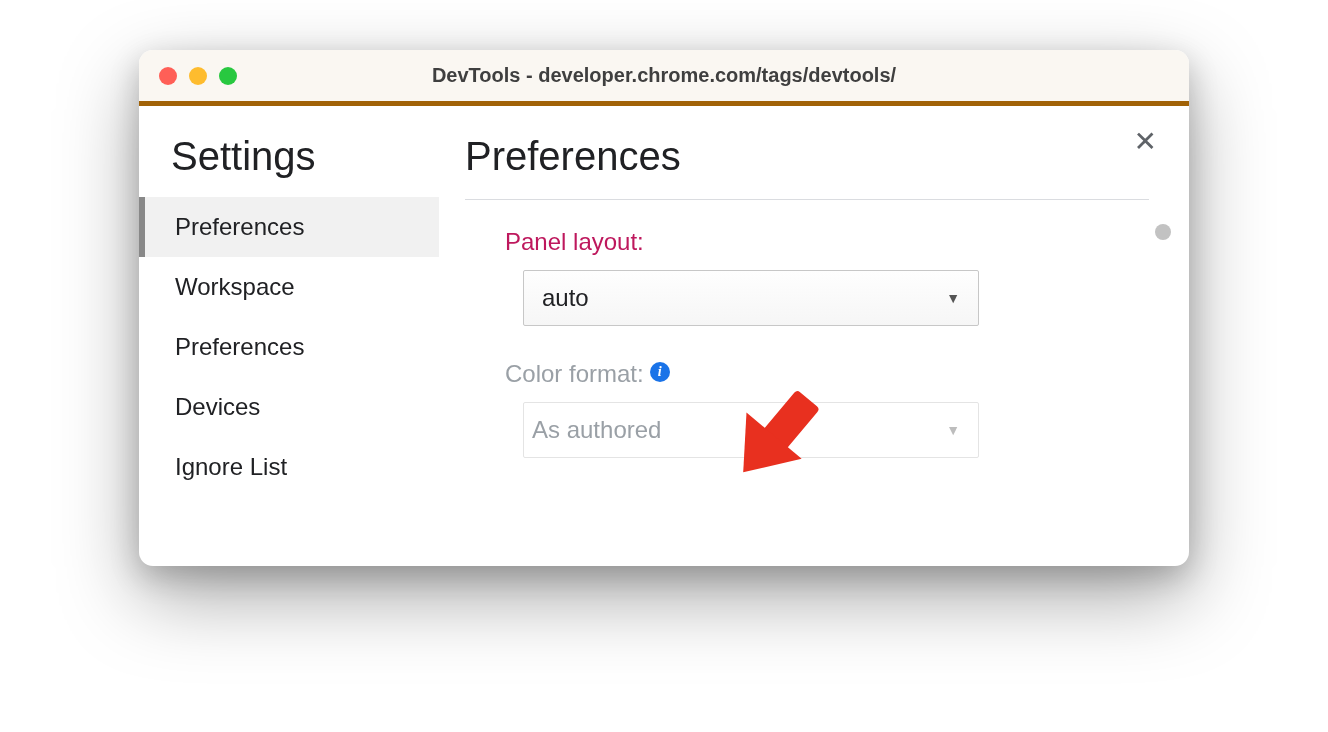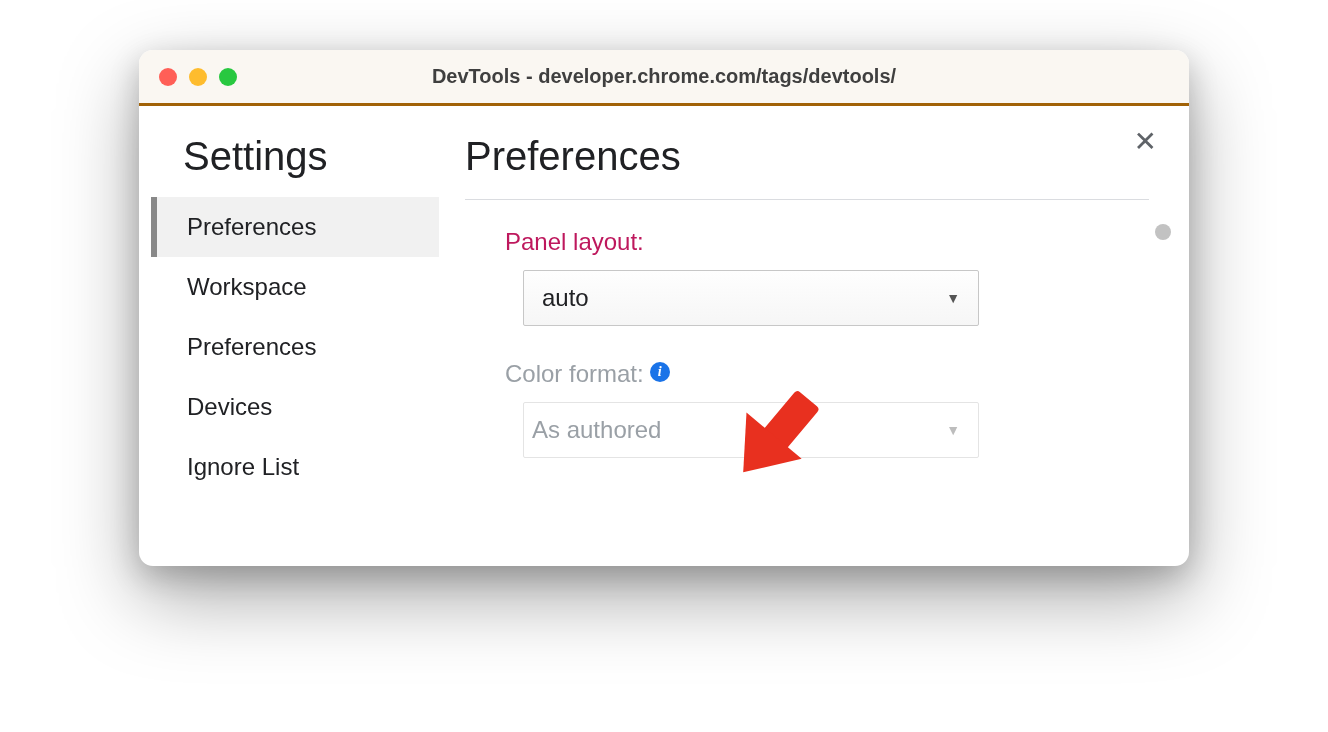--- a/index.html
+++ b/index.html
@@ -25,21 +25,21 @@
       overflow: hidden;
       position: relative;
     }
     .titlebar {
       height: 56px;
       background: #faf7f2;
       display: flex;
       align-items: center;
       padding: 0 20px;
       position: relative;
-      border-bottom: 3px solid #a16207;
+      border-bottom: 5px solid #a16207;
     }
     .traffic-lights {
       display: flex;
       gap: 12px;
       align-items: center;
     }
     .traffic-light {
       width: 18px;
       height: 18px;
       border-radius: 50%;
@@ -67,21 +67,21 @@
       top: 22px;
       right: 32px;
       font-size: 28px;
       color: #5f6368;
       cursor: pointer;
       line-height: 1;
       font-weight: 300;
     }
     .sidebar {
       width: 300px;
-      padding: 28px 0 0 12px;
+      padding: 28px 0 0 0;
       flex-shrink: 0;
     }
     .sidebar-title {
       font-size: 40px;
       font-weight: 400;
       color: #202124;
       padding: 0 0 18px 32px;
     }
     .sidebar-items {
       list-style: none;

